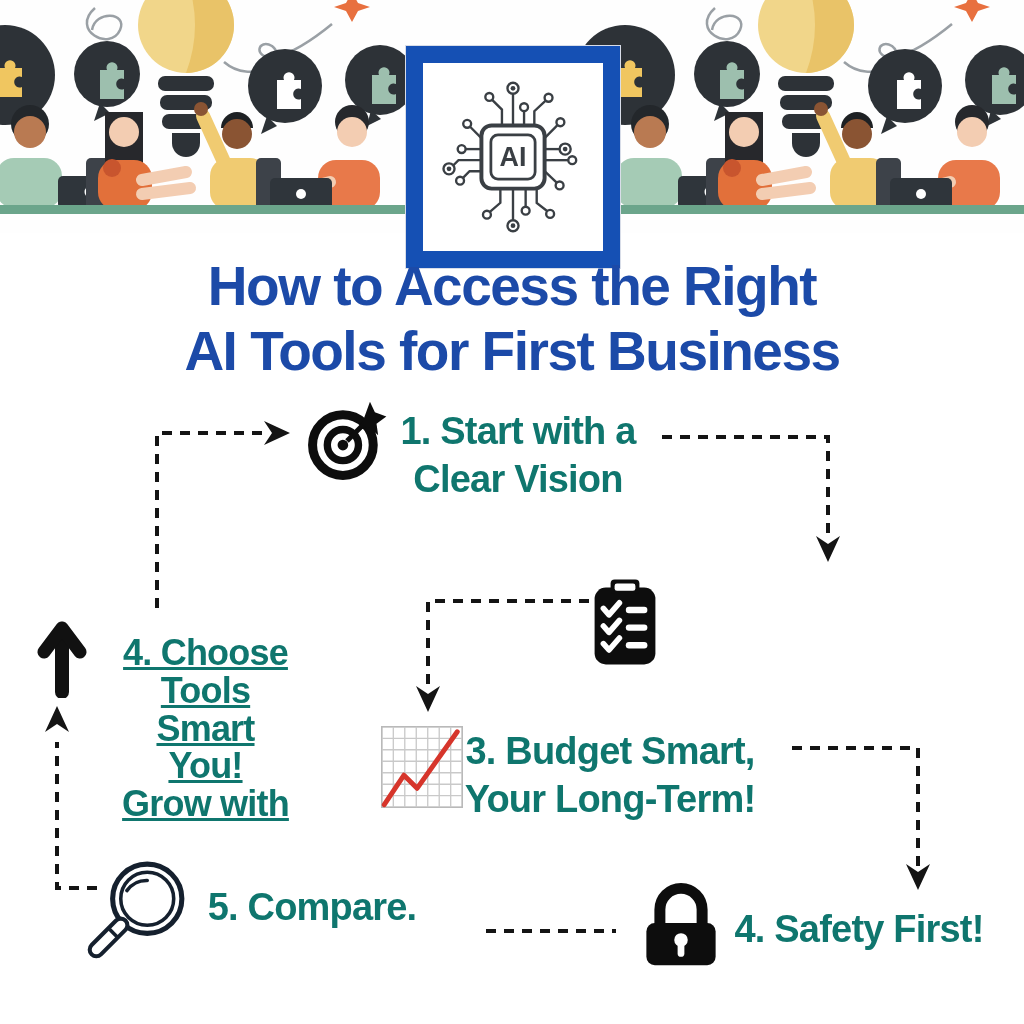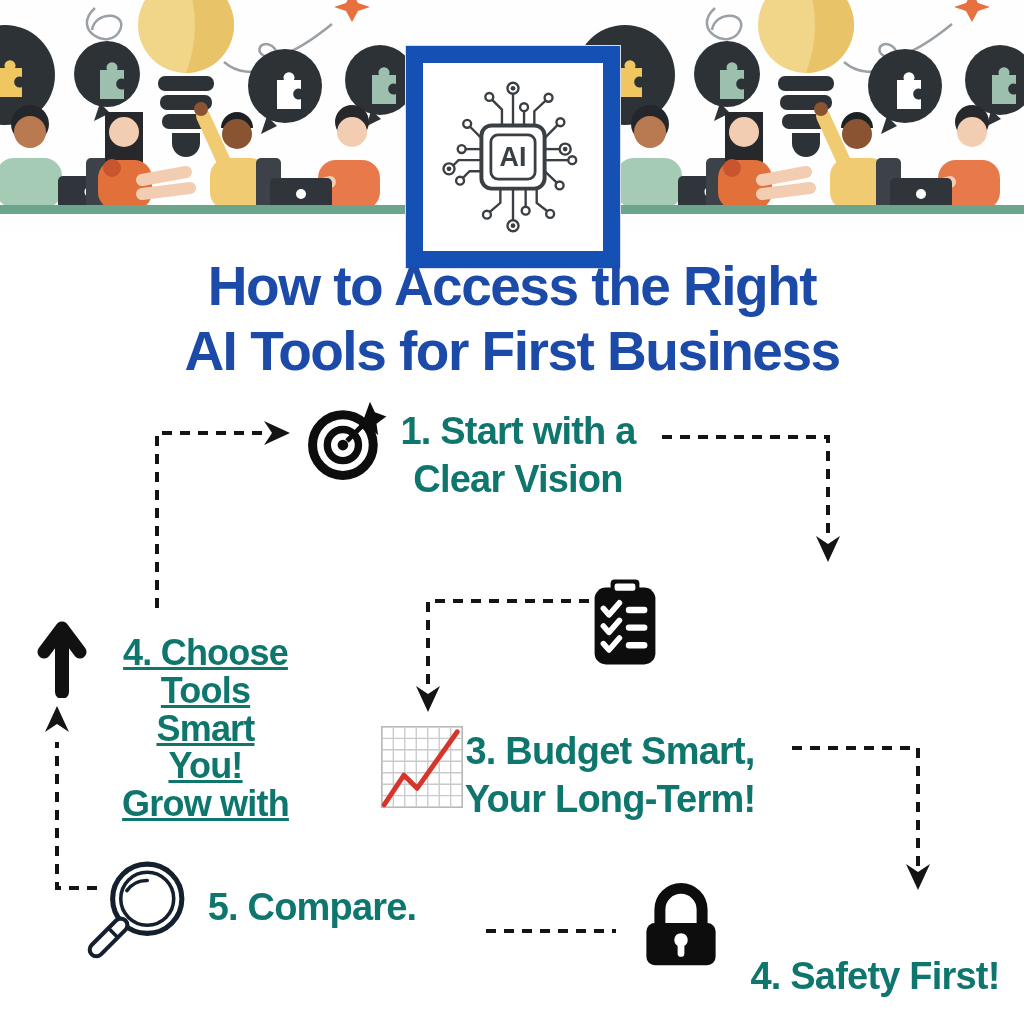--- a/index.html
+++ b/index.html
@@ -213,21 +213,21 @@
     <span>3. Budget Smart,</span>
     <span>Your Long-Term!</span>
   </div>
 
   <svg class="step-icon" style="left:643px;top:878px;width:76px;height:90px;" viewBox="0 0 90 104">
     <path d="M20,56 V36 a25,25 0 0 1 50,0 V56" fill="none" stroke="#0d0d0d" stroke-width="13"></path>
     <rect x="4" y="52" width="82" height="50" rx="10" fill="#0d0d0d"></rect>
     <circle cx="45" cy="72" r="8" fill="#ffffff"></circle>
     <rect x="41" y="74" width="8" height="18" rx="4" fill="#ffffff"></rect>
   </svg>
-  <div class="step-text" style="left:734px;top:906px;width:282px;margin-top:47px;">
+  <div class="step-text" style="left:718px;top:906px;width:282px;">
     <span>4. Safety First!</span>
   </div>
 
   <svg class="step-icon" style="left:78px;top:856px;width:112px;height:112px;" viewBox="0 0 110 110">
     <circle cx="68" cy="42" r="34" fill="none" stroke="#15202e" stroke-width="5"></circle>
     <circle cx="68" cy="42" r="26" fill="none" stroke="#15202e" stroke-width="3.5"></circle>
     <path d="M48,34 a24,24 0 0 1 20,-10" fill="none" stroke="#15202e" stroke-width="3.5" stroke-linecap="round"></path>
     <path d="M42,68 L18,92" stroke="#15202e" stroke-width="17" stroke-linecap="round"></path>
     <path d="M42,68 L18,92" stroke="#ffffff" stroke-width="9" stroke-linecap="round"></path>
     <path d="M31,72 L40,81" stroke="#15202e" stroke-width="3.5"></path>

